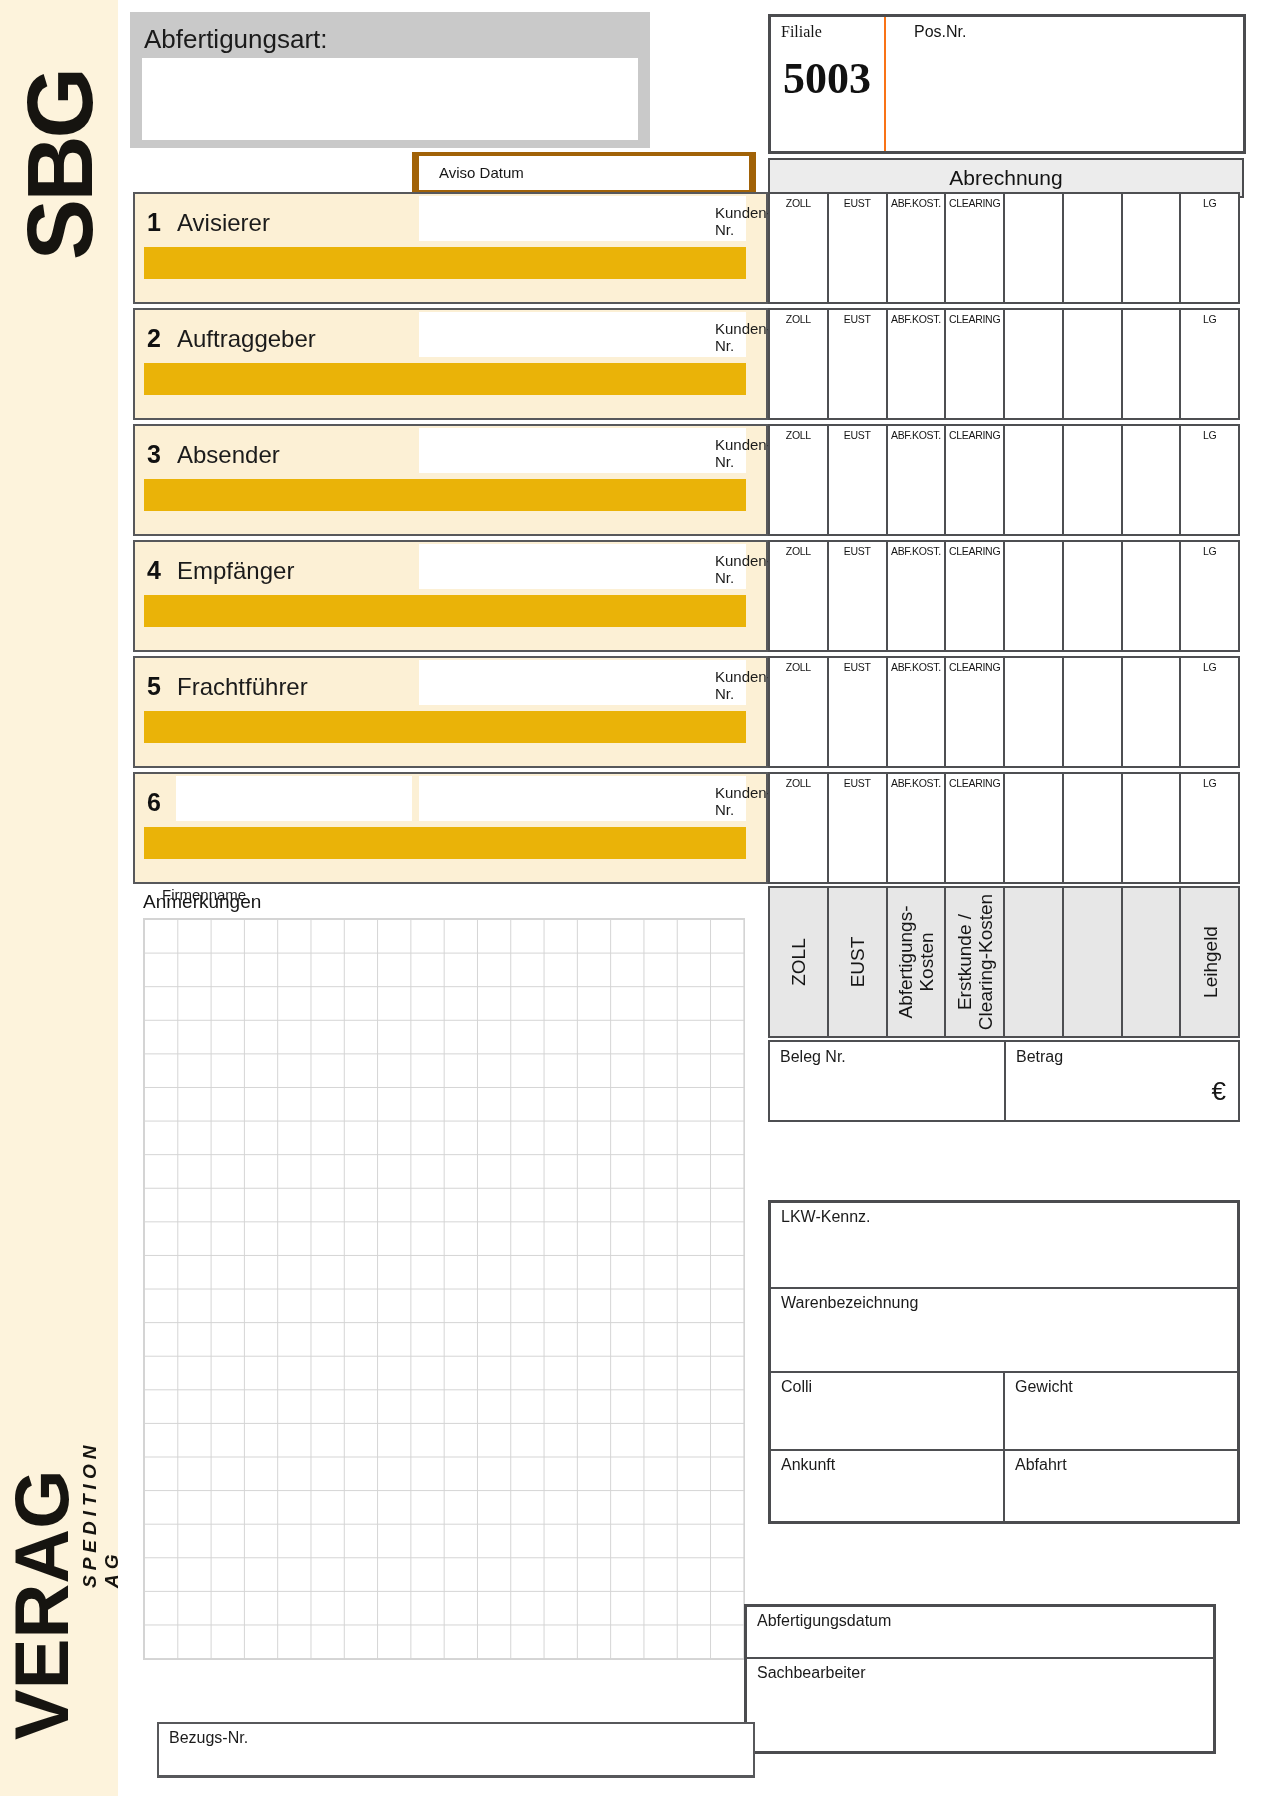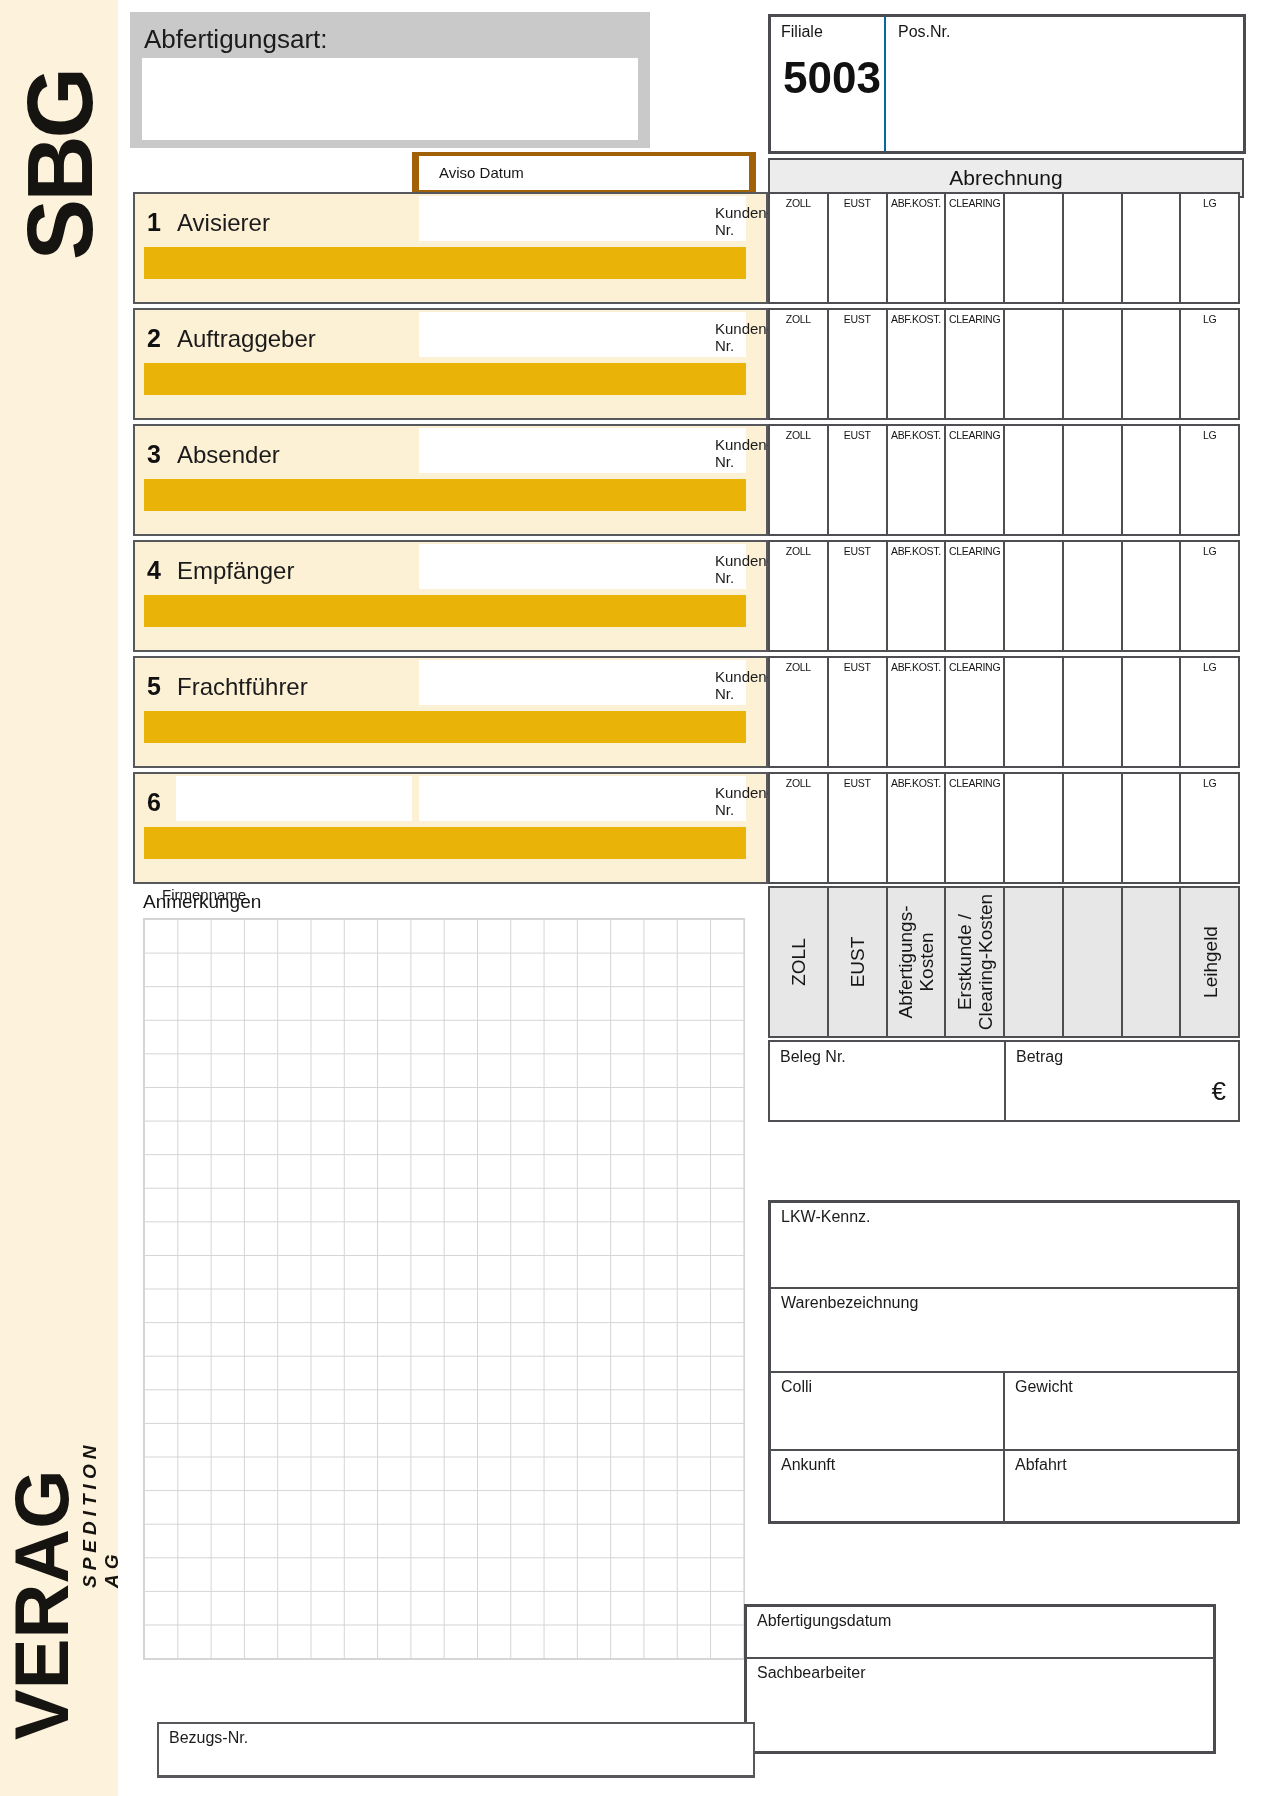--- a/index.html
+++ b/index.html
@@ -17,25 +17,25 @@
   #verag-sub{font-size:19px;font-weight:bold;font-style:italic;letter-spacing:5px;
              color:#161410;margin-left:152px;margin-top:2px;}
   
   .lbl{font-size:15px;color:#161616;}
   .lbl16{font-size:16px;color:#161616;}
   
   #abfart-box{left:130px;top:12px;width:520px;height:136px;background:#c9c9c9;}
   #abfart-label{left:14px;top:12px;font-size:26px;color:#1b1b1b;}
   #abfart-field{left:12px;top:46px;width:496px;height:82px;background:#fff;}
   #filiale-box{left:768px;top:14px;width:472px;height:134px;background:#fff;border:3px solid #4b4c4f;display:flex;}
-  #filiale-cell{width:113px;border-right:2px solid #0369a1;position:relative;}
+  #filiale-cell{width:113px;border-right:2px solid #f97316;position:relative;font-family:Liberation Serif, serif;}
   #posnr-cell{flex:1;position:relative;}
   #filiale-label{left:10px;top:6px;}
   #filiale-value{left:12px;top:36px;font-size:44px;font-weight:bold;color:#111;}
-  #posnr-label{left:12px;top:6px;text-align:right;}
+  #posnr-label{left:28px;top:6px;text-align:right;}
   
   #aviso-cream{left:412px;top:152px;width:344px;height:40px;background:#a16207;}
   #aviso-field{left:7px;top:4px;width:330px;height:34px;background:#fff;}
   #aviso-label{left:20px;top:8px;}
   
   #abr-header{left:768px;top:158px;width:472px;height:36px;background:#ececec;
               border:2px solid #4b4c4f;display:flex;align-items:center;justify-content:center;
               font-size:21px;color:#141414;}
   
   .section{left:133px;width:635px;height:112px;background:#fcf0d5;border:2px solid #57585b;box-sizing:border-box;}

